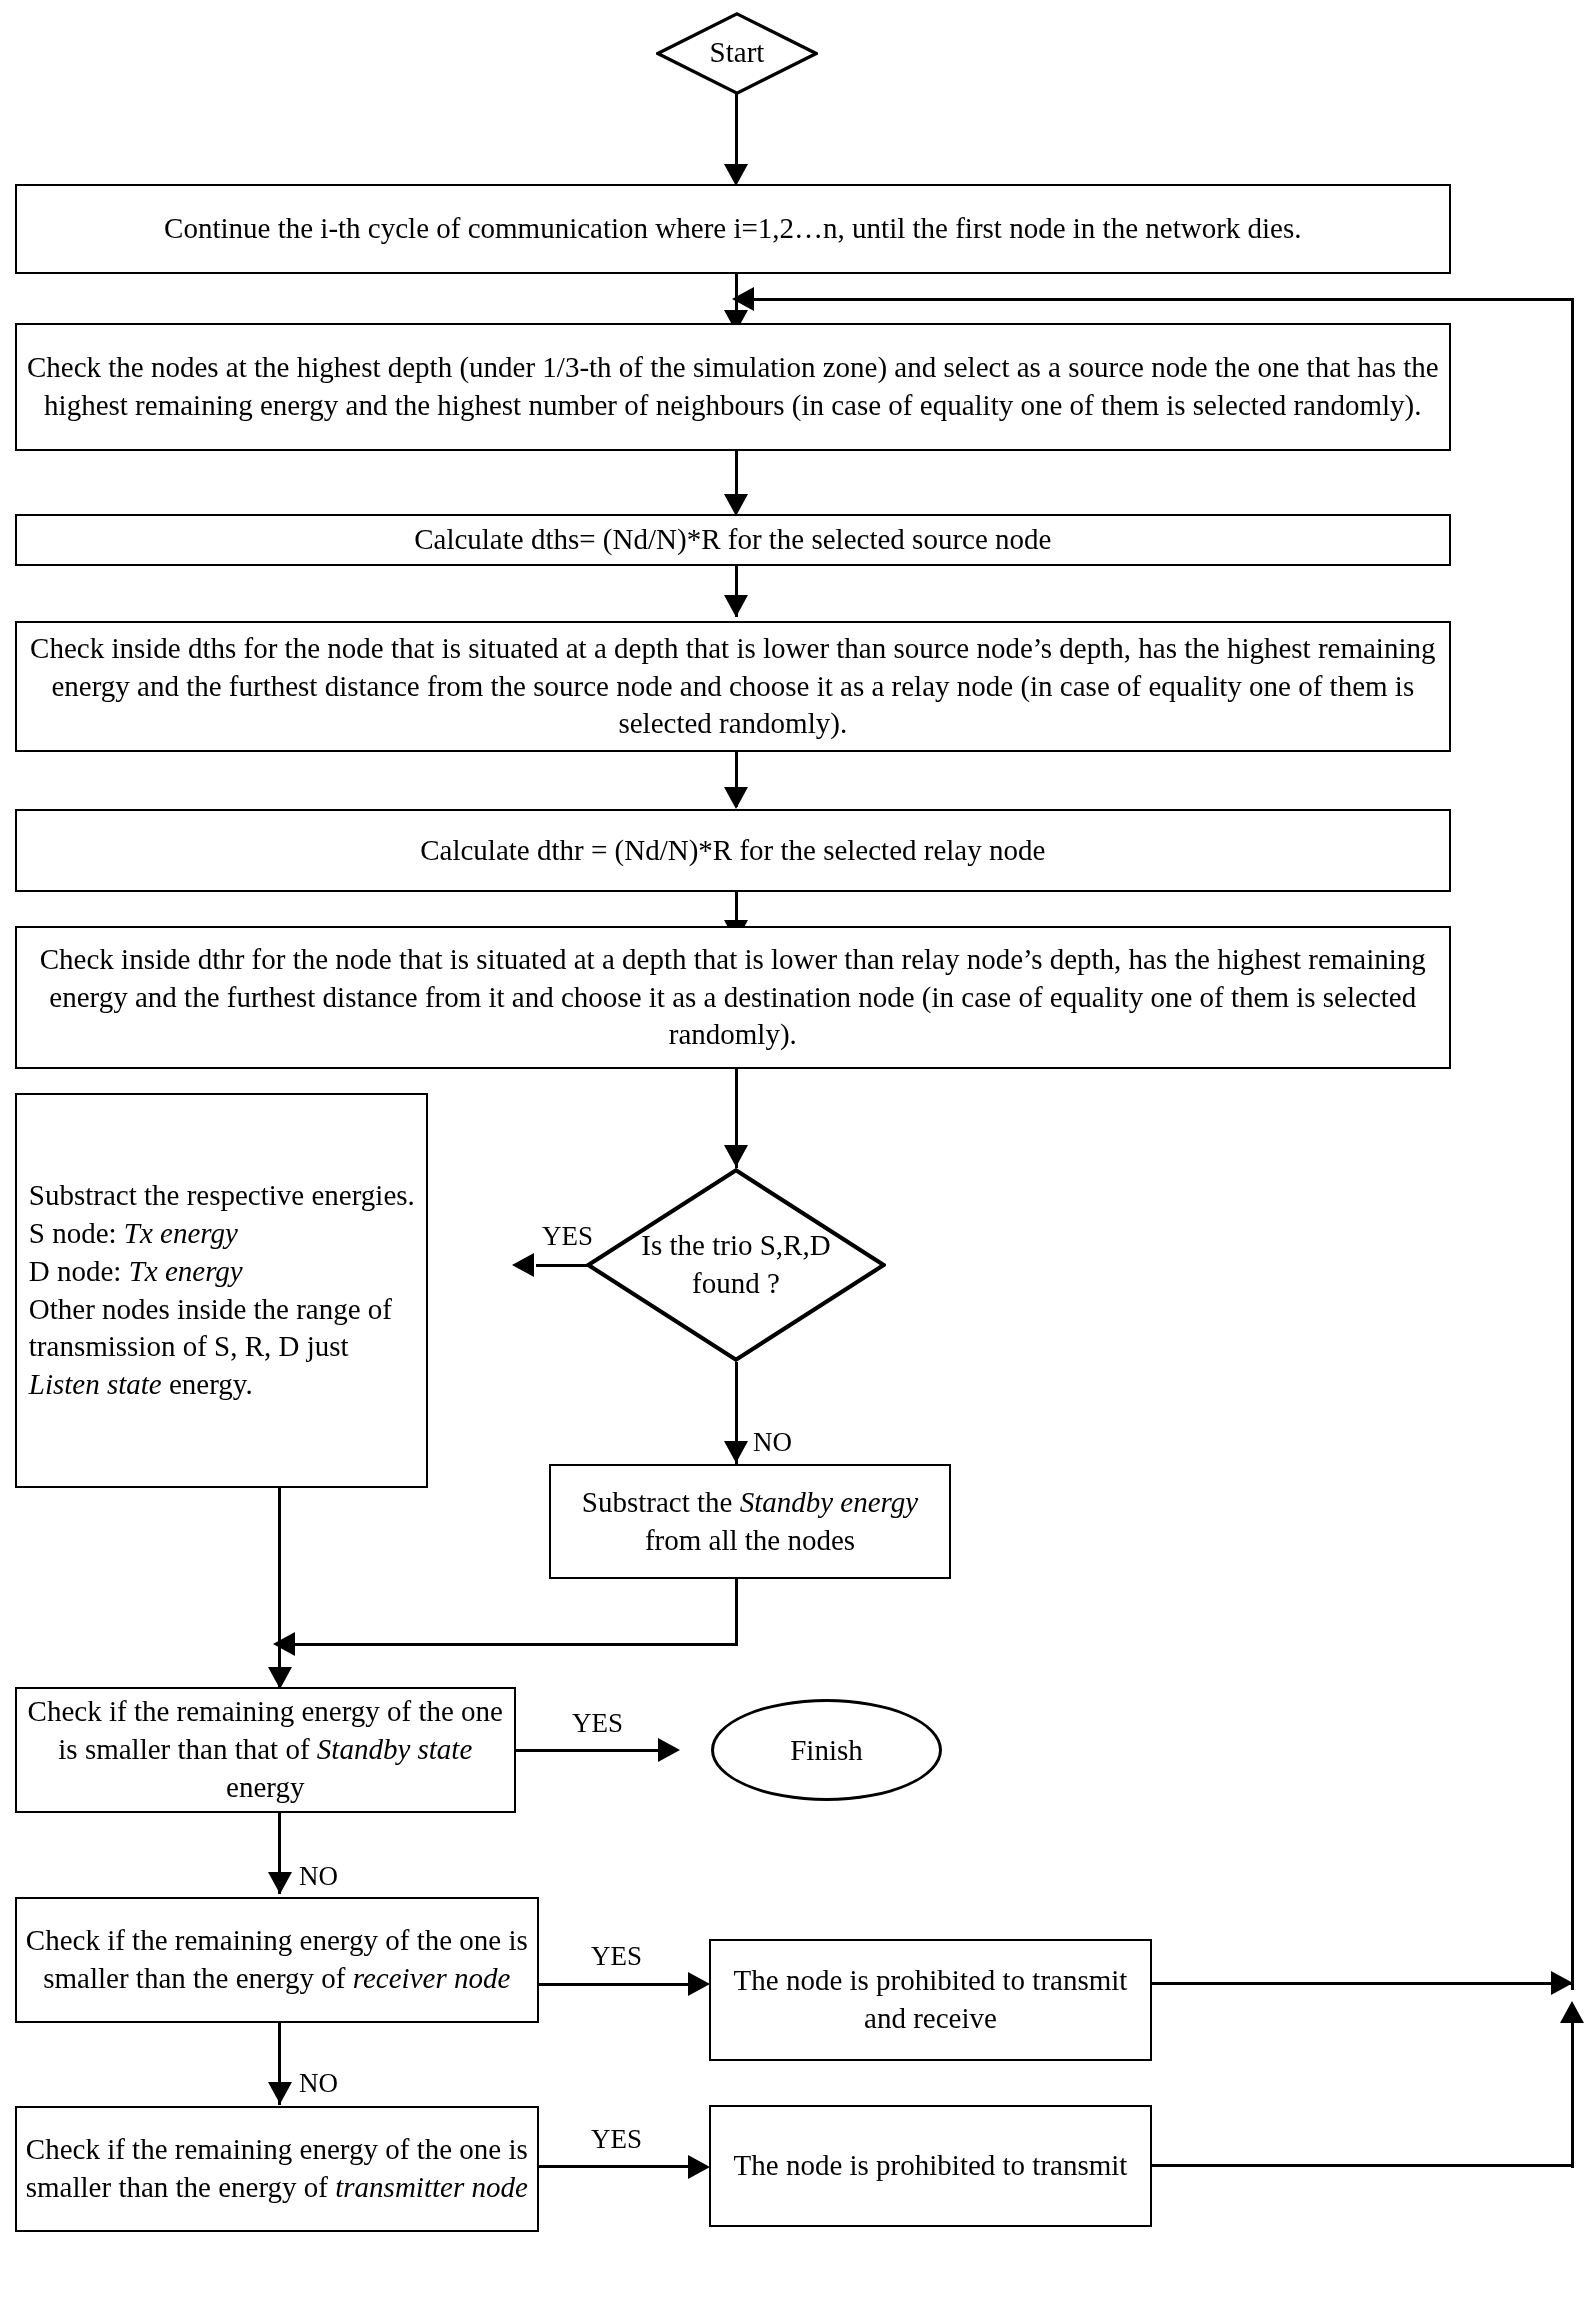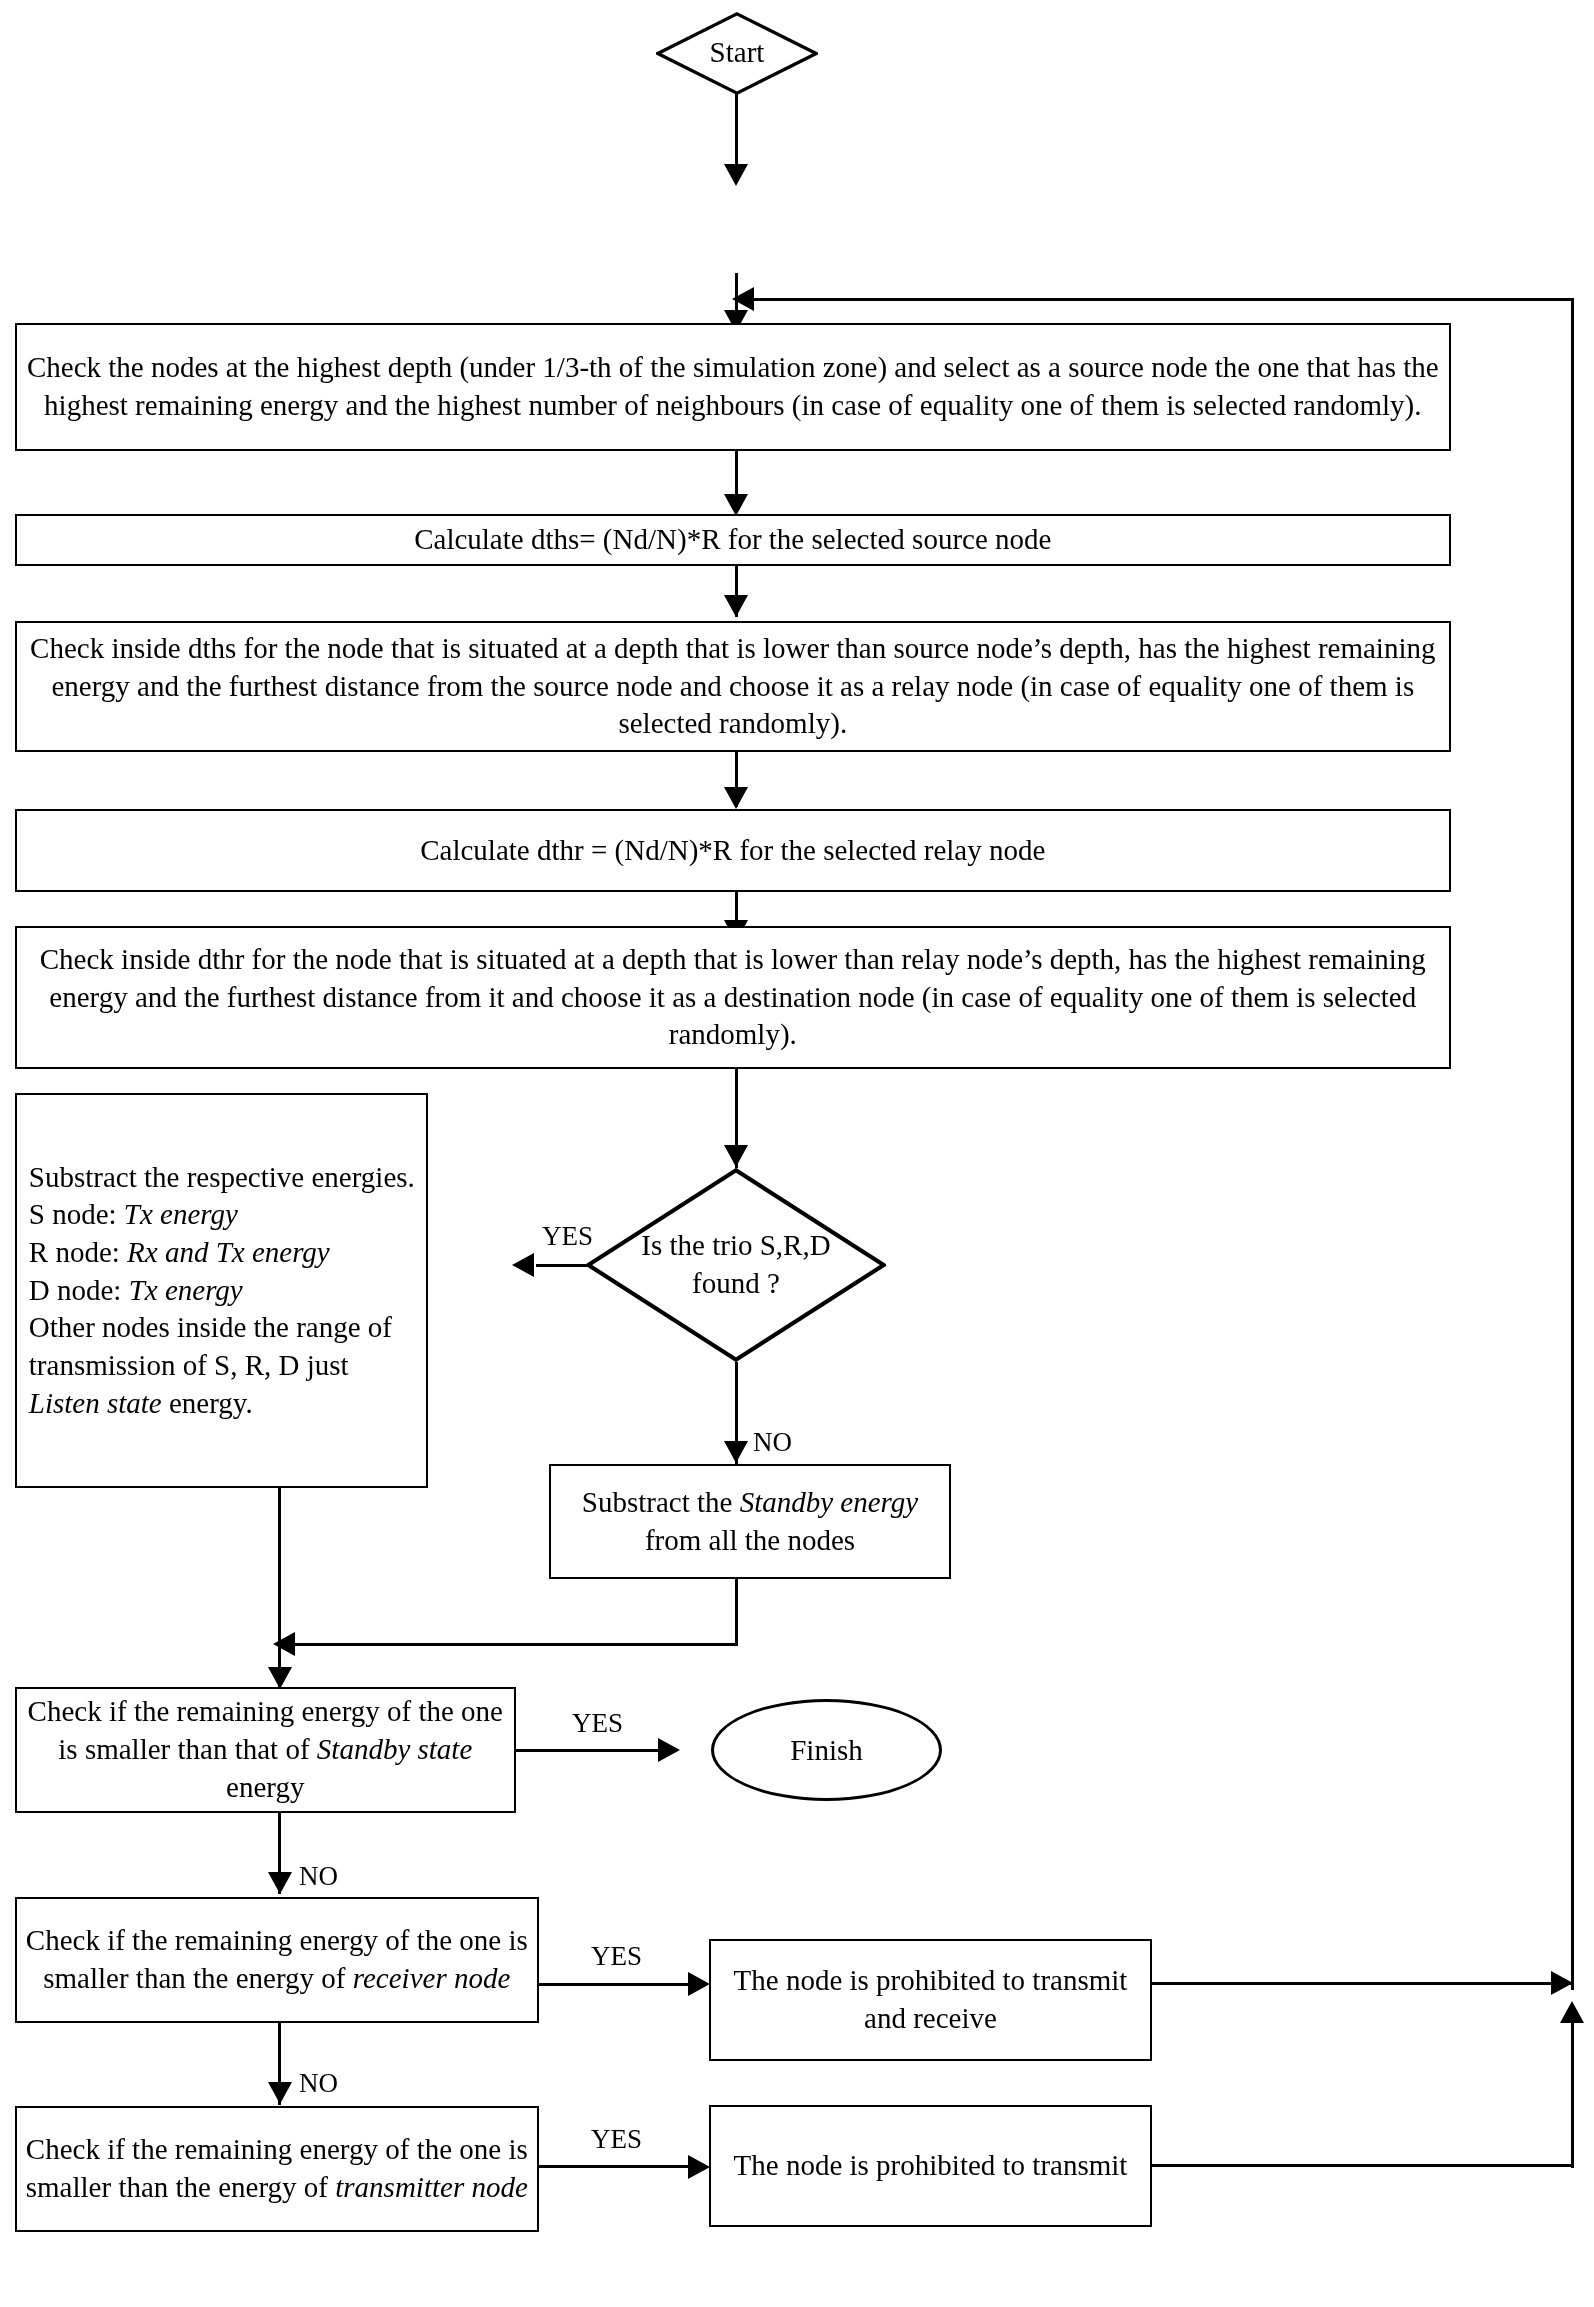--- a/index.html
+++ b/index.html
@@ -84,20 +84,23 @@
   <div class="diamond" style="left:656px; top:11.5px; width:162px; height:83px;">
     <svg class="dshape" viewBox="0 0 350 180" preserveAspectRatio="none">
       <polygon points="175,4 346,90 175,176 4,90" fill="#ffffff" stroke="#000000" stroke-width="7"></polygon>
     </svg>
     <div class="dlabel">Start</div>
   </div>
 
   <div class="ln v" style="left:735px; top:92px; height:81px;"></div>
   <div class="arw down" style="left:724px; top:164px;"></div>
 
+  <div class="node proc" style="left:14.8px; top:184px; width:1436px; height:90px;">
+    <div class="inner">Continue the i-th cycle of communication where i=1,2…n, until the first node in the network dies.</div>
+  </div>
 
   <div class="ln v" style="left:735px; top:273px; height:51px;"></div>
   <div class="arw down" style="left:724px; top:310px;"></div>
 
   <div class="ln h" style="left:748px; top:298px; width:826px;"></div>
   <div class="arw left" style="left:732px; top:287px;"></div>
   <div class="ln v" style="left:1571px; top:298px; height:1692px;"></div>
 
   <div class="node proc" style="left:14.8px; top:323px; width:1436px; height:128px;">
     <div class="inner">Check the nodes at the highest depth (under 1/3-th of the simulation zone) and select as a source node the one that has the highest remaining energy and the highest number of neighbours (in case of equality one of them is selected randomly).</div>
@@ -131,21 +134,20 @@
     <div class="inner">Check inside dthr for the node that is situated at a depth that is lower than relay node’s depth, has the highest remaining energy and the furthest distance from it and choose it as a destination node (in case of equality one of them is selected randomly).</div>
   </div>
 
   <div class="ln v" style="left:735px; top:1069px; height:99px;"></div>
   <div class="arw down" style="left:724px; top:1145px;"></div>
 
   <div class="node proc proc-left" style="left:14.8px; top:1093px; width:413px; height:395px; font-size:29px;">
     <div class="inner" style="text-align:left;">
       <div>Substract the respective energies.</div>
       <div><span>S node: </span><em>Tx energy</em></div>
-      <div><span>R node: </span><em>Rx and Tx energy</em></div>
       <div><span>D node: </span><em>Tx energy</em></div>
       <div><span>Other nodes inside the range of transmission of S, R, D just </span><em>Listen state</em><span> energy.</span></div>
     </div>
   </div>
 
   <div class="diamond" style="left:586px; top:1168px; width:300px; height:194px;">
     <svg class="dshape" viewBox="0 0 650 420" preserveAspectRatio="none">
       <polygon points="325,5 645,210 325,415 5,210" fill="#ffffff" stroke="#000000" stroke-width="9"></polygon>
     </svg>
     <div class="dlabel">Is the trio S,R,D found ?</div>

